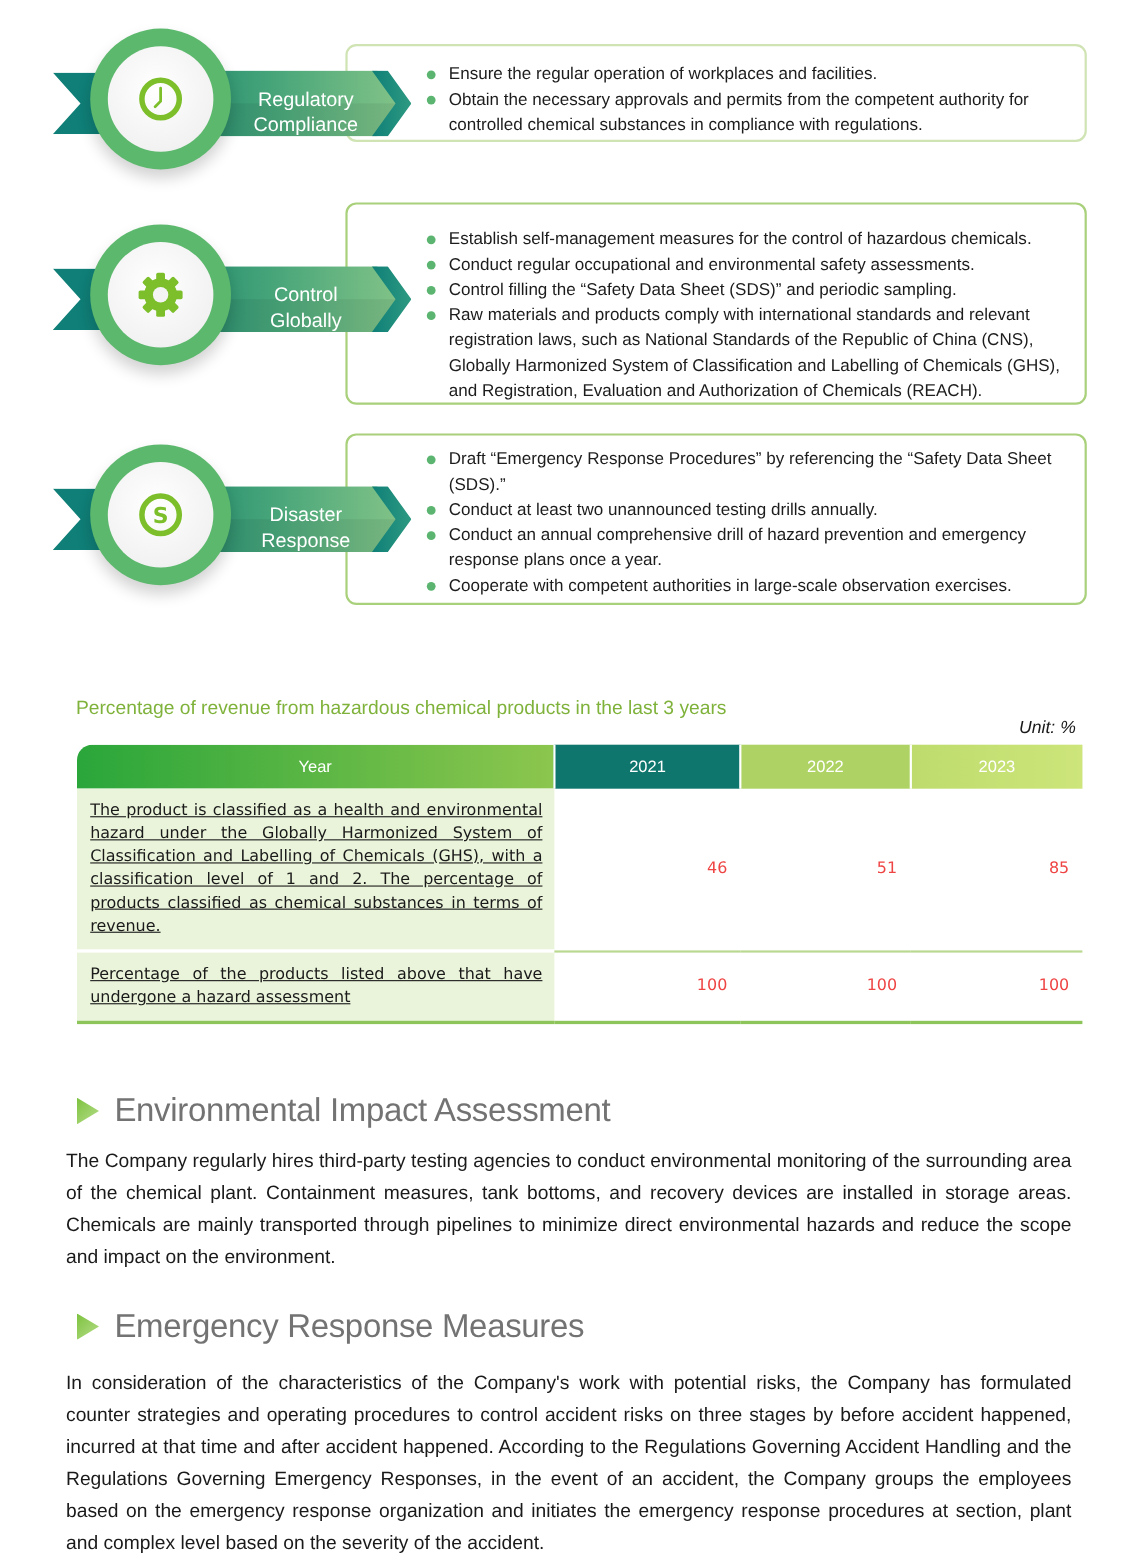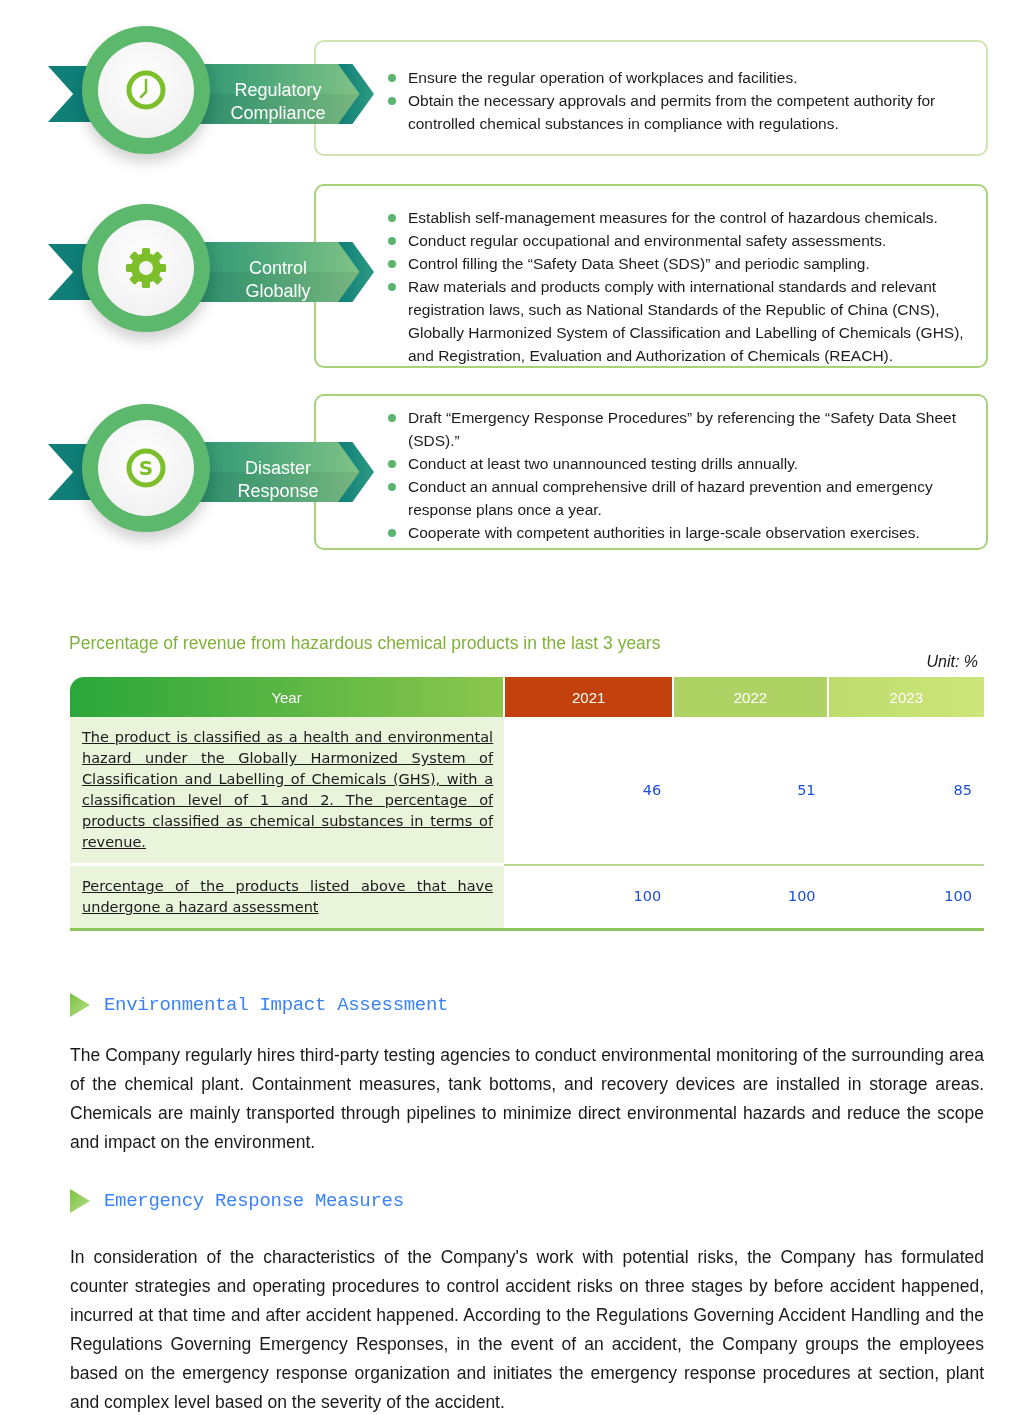--- a/index.html
+++ b/index.html
@@ -59,48 +59,48 @@
   .tbl-unit { position: absolute; right: 48px; top: 653px; font-size: 16px; color: #1a1a1a; font-style: italic; }
   table.data {
     position: absolute; left: 70px; top: 677px; width: 914px; border-collapse: collapse;
     font-family: "DejaVu Sans", sans-serif;
   }
   table.data th {
     height: 40px; color: #ffffff; font-weight: normal; font-size: 15px; text-align: center;
     font-family: "Liberation Sans", sans-serif;
   }
   th.h-year { width: 441px; background: linear-gradient(90deg, #2aa63a, #8cc64e); border-radius: 14px 0 0 0; }
-  th.h-2021 { width: 172px; background: #c2410c; border-left: 2px solid #ffffff; }
+  th.h-2021 { width: 172px; background: #0f766e; border-left: 2px solid #ffffff; }
   th.h-2022 { width: 157px; background: #aed364; border-left: 2px solid #ffffff; }
   th.h-2023 { width: 159px; background: linear-gradient(90deg, #bedc6e, #cde57a); border-left: 2px solid #ffffff; }
   table.data td { font-size: 14.5px; line-height: 21px; }
   td.label {
     background: #eaf4da; padding: 10px 11px 10px 12px; text-align: justify; color: #1a1a1a; text-decoration: underline;
   }
-  td.val { text-align: right; padding-right: 12px; color: #1d4ed8; font-size: 15px; }
+  td.val { text-align: right; padding-right: 12px; color: #ef4444; font-size: 15px; }
   tr.r1 td { border-bottom: 2px solid #b9d990; height: 145px; }
   tr.r1 td.label { border-bottom: 3px solid #ffffff; }
   tr.r2 td { border-bottom: 3px solid #8dc55a; height: 60px; }
   .sec-head { position: absolute; left: 70px; display: flex; align-items: center; }
   .tri {
     width: 20px; height: 24px; margin-right: 14px;
     background: linear-gradient(135deg, #7cc23e, #b7dd8a);
     clip-path: polygon(0 0, 100% 50%, 0 100%);
   }
-  .sec-title { font-size: 19px; color: #3b82f6; font-family: Liberation Mono, monospace; font-weight: normal; letter-spacing: -0.3px; }
+  .sec-title { font-size: 30px; color: #737373; font-family: Liberation Sans, sans-serif; font-weight: normal; letter-spacing: -0.3px; }
   .para {
-    position: absolute; left: 70px; width: 914px; font-size: 17.5px; line-height: 29px;
+    position: absolute; left: 60px; width: 914px; font-size: 17.5px; line-height: 29px;
     text-align: justify; color: #1a1a1a;
   }
 </style>
 </head>
 <body>
 
 <div class="block" style="top:26px; height:140px;">
-  <div class="panel pale" style="top:14px; height:116px; padding-top:24px;">
+  <div class="panel pale" style="top:14px; height:89px; padding-top:14px;">
     <ul>
       <li>Ensure the regular operation of workplaces and facilities.</li>
       <li style="width:560px;">Obtain the necessary approvals and permits from the competent authority for controlled chemical substances in compliance with regulations.</li>
     </ul>
   </div>
   <div class="badge" style="top:0;">
     <div class="ribbon-tail"></div>
     <div class="ribbon-body"></div>
     <div class="ribbon-chevron"></div>
     <div class="ribbon-label">

